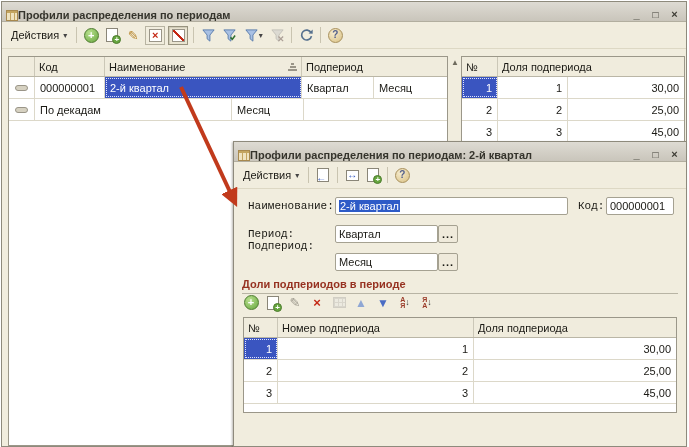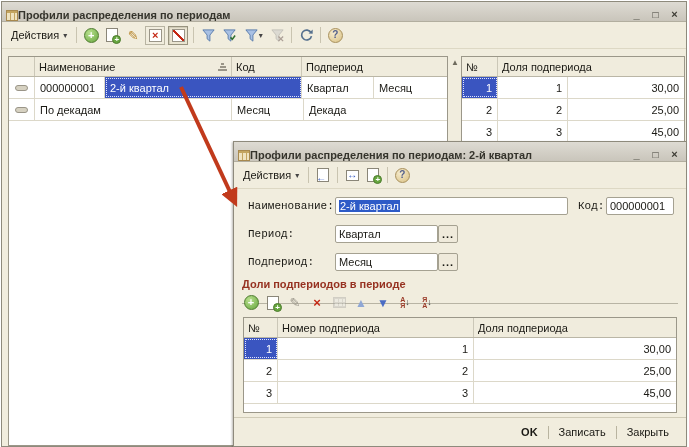--- a/index.html
+++ b/index.html
@@ -76,21 +76,21 @@
   .lozenge{width:13px;height:6px;border-radius:3px;background:#d6d1c1;border:1px solid #9a9588;box-sizing:border-box;}
   .scroll-up{position:absolute;font-size:8px;color:#6f6b5e;}
   
   .dlg-label{position:absolute;white-space:nowrap;font-family:Liberation Mono, monospace;}
   .inp{position:absolute;background:#fff;border:1px solid #a5a191;border-radius:2px;height:18px;
     display:flex;align-items:center;padding:0 3px;box-sizing:border-box;}
   .sel-text{background:#2e5bc7;color:#fff;padding:0 1px;}
   .btn-ell{position:absolute;width:20px;height:18px;background:#efeadb;border:1px solid #a5a191;border-radius:2px;
     display:flex;align-items:center;justify-content:center;font-weight:bold;letter-spacing:1px;box-sizing:border-box;}
   .section-hdr{position:absolute;left:8px;right:8px;font-weight:bold;color:#963120;
-    border-bottom:1px solid #b8b4a4;padding-bottom:13px;}
+    border-bottom:1px solid #b8b4a4;padding-bottom:3px;}
   .inner-tb{position:absolute;display:flex;align-items:center;gap:4px;}
   .btnbar{position:absolute;left:0;right:0;bottom:0;height:28px;border-top:1px solid #cfcab6;
     display:flex;align-items:center;justify-content:flex-end;padding:0 10px;}
   .flatbtn{padding:2px 7px;white-space:nowrap;}
   .flatbtn.ok{font-weight:bold;}
   .bb-sep{width:1px;height:13px;background:#b9b4a0;margin:0 3px;}
   .overlay-svg{position:absolute;left:0;top:0;z-index:50;pointer-events:none;}
 </style>
 </head>
 <body>
@@ -166,47 +166,46 @@
       </span>
       <span class="tb-sep"></span>
       <span class="ico">
         <span class="help-circle">?</span>
       </span>
     </div>
 
     <div class="grid" style="left:6px;top:54px;width:440px;height:390px;">
       <div class="hdr">
         <span class="c" style="width:26px;"></span>
+        <span class="c" style="width:70px;">Код</span>
         <span class="c" style="width:197px;">
           <span>Наименование</span>
           <span class="sort-ind">
               <i class="b3"></i>
               <i class="b2"></i>
               <i class="b1"></i>
             </span>
         </span>
-        <span class="c" style="width:70px;">Код</span>
         <span class="c" style="width:73px;border-right:none;">Подпериод</span>
       </div>
       <div class="row">
         <span class="c" style="width:26px;justify-content:center;">
             <span class="lozenge"></span>
           </span>
         <span class="c" style="width:70px;">000000001</span>
         <span class="c cell-sel" style="width:197px;">2-й квартал</span>
         <span class="c" style="width:72px;">Квартал</span>
         <span class="c" style="width:73px;border-right:none;">Месяц</span>
       </div>
       <div class="row">
         <span class="c" style="width:26px;justify-content:center;">
             <span class="lozenge"></span>
           </span>
         <span class="c" style="width:197px;">По декадам</span>
         <span class="c" style="width:72px;">Месяц</span>
-        <span class="c" style="width:73px;border-right:none;">Декада</span>
       </div>
     </div>
 
     <span class="scroll-up" style="left:449px;top:56px;">▲</span>
 
     <div class="grid" style="left:459px;top:54px;width:224px;height:390px;">
       <div class="hdr">
         <span class="c" style="width:36px;">№</span>
         <span class="c" style="width:116px;border-right:none;">Доля подпериода</span>
       </div>
@@ -275,21 +274,21 @@
     <div class="inp" style="left:372px;top:55px;width:68px;">
       <span>000000001</span>
     </div>
 
     <span class="dlg-label" style="left:14px;top:86px;">Период:</span>
     <div class="inp" style="left:101px;top:83px;width:103px;">
       <span>Квартал</span>
     </div>
     <div class="btn-ell" style="left:204px;top:83px;">...</div>
 
-    <span class="dlg-label" style="left:14px;top:114px;">Подпериод:</span>
+    <span class="dlg-label" style="left:14px;top:98px;">Подпериод:</span>
     <div class="inp" style="left:101px;top:111px;width:103px;">
       <span>Месяц</span>
     </div>
     <div class="btn-ell" style="left:204px;top:111px;">...</div>
 
     <div class="section-hdr" style="top:136px;">Доли подпериодов в периоде</div>
 
     <div class="inner-tb" style="left:8px;top:152px;">
       <span class="ico">
         <span class="add-circle">+</span>
@@ -346,27 +345,20 @@
         <span class="c num" style="width:196px;">2</span>
         <span class="c num" style="width:202px;border-right:none;">25,00</span>
       </div>
       <div class="row">
         <span class="c num" style="width:34px;">3</span>
         <span class="c num" style="width:196px;">3</span>
         <span class="c num" style="width:202px;border-right:none;">45,00</span>
       </div>
     </div>
 
-    <div class="btnbar">
-      <span class="flatbtn ok">OK</span>
-      <span class="bb-sep"></span>
-      <span class="flatbtn">Записать</span>
-      <span class="bb-sep"></span>
-      <span class="flatbtn">Закрыть</span>
-    </div>
   </div>
 
   <svg class="overlay-svg" width="689" height="447" viewBox="0 0 689 447">
     <defs>
       <marker id="ah" markerWidth="5" markerHeight="4.4" refX="1" refY="2.2" orient="auto">
         <path d="M0,0 L4.6,2.2 L0,4.4 z" fill="#c13a1c"></path>
       </marker>
     </defs>
     <line x1="181" y1="87" x2="231" y2="194" stroke="#c13a1c" stroke-width="4" marker-end="url(#ah)"></line>
   </svg>

